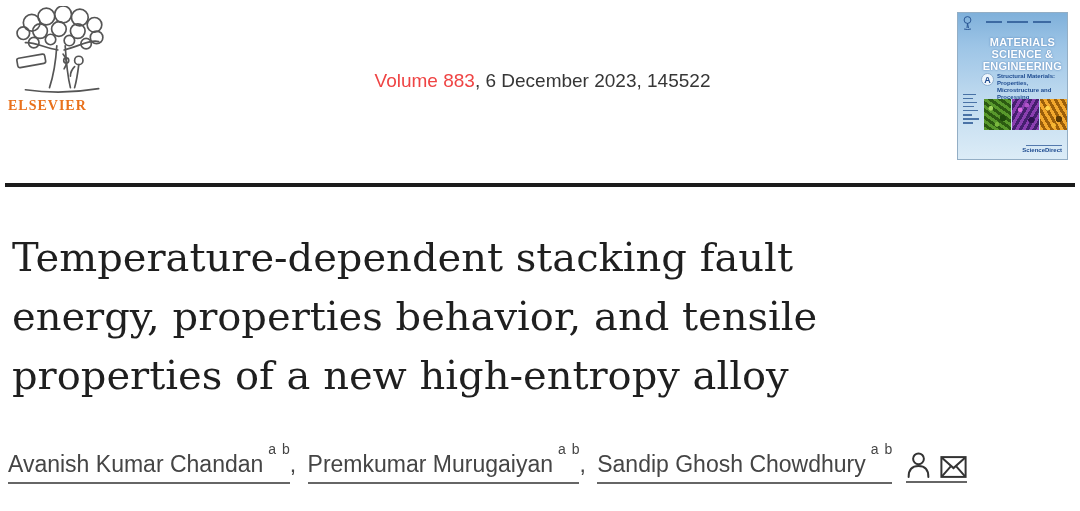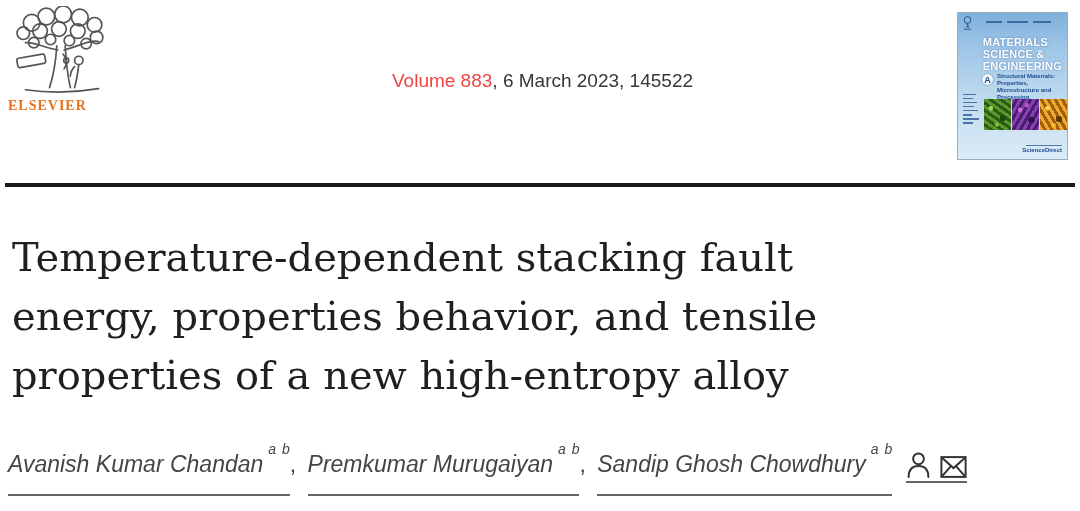--- a/index.html
+++ b/index.html
@@ -18,21 +18,21 @@
   .issue-line{margin-top:14px;font-size:19px;color:#363636;}
   .vol-link{color:#ef4444;cursor:pointer;}
 
   
   .cover{position:absolute;left:957px;top:12px;width:111px;height:148px;cursor:pointer;
          border:1px solid #93aec5;box-sizing:border-box;
          background:linear-gradient(180deg,#7fb0da 0%,#9cc4e6 22%,#bcd8ee 55%,#dcecf7 100%);}
   .cover-treemark{position:absolute;left:4px;top:3px;}
   .cover-microrow{position:absolute;left:28px;top:8px;display:flex;gap:5px;}
   .cover-microrow .mbar{height:2px;background:#2a5794;opacity:.8;}
-  .cover-title{position:absolute;right:5px;top:23px;text-align:left;color:#fdfeff;
+  .cover-title{position:absolute;right:5px;top:23px;text-align:center;color:#fdfeff;
                font-weight:bold;font-size:11px;line-height:12px;letter-spacing:.2px;
                text-shadow:0 0 2px rgba(47,97,160,.75);}
   .cover-mid{position:absolute;left:23px;top:60px;display:flex;gap:3px;align-items:flex-start;}
   .cover-badge{display:inline-block;width:13px;height:13px;border-radius:50%;
                background:#eef5fb;color:#1d4a8f;font-size:9px;font-weight:bold;
                text-align:center;line-height:13px;border:1px solid #8fb0d0;box-sizing:border-box;}
   .cover-subtitle{width:66px;font-size:6px;line-height:7px;font-weight:bold;color:#1d4a8f;text-align:left;}
   .cover-editors{position:absolute;left:5px;top:78px;width:18px;}
   .cover-editors .ebar{height:1.5px;background:#2a5794;opacity:.8;margin:2.6px 0;}
   .cover-micrographs{position:absolute;left:26px;top:86px;display:flex;gap:1px;}
@@ -60,21 +60,21 @@
   
   .divider{position:absolute;left:5px;right:5px;top:183px;height:4px;background:#1b1b1b;}
 
   
   .article-title{position:absolute;left:8px;top:224px;right:20px;
                  font-family:"DejaVu Serif",serif;font-size:40px;line-height:59px;
                  color:#1f1f1f;font-weight:normal;margin:4px;}
 
   
   .authors{position:absolute;left:8px;top:450px;font-size:23px;color:#454545;white-space:nowrap;}
-  .a-link{border-bottom:2px solid #666;padding-bottom:17px;cursor:pointer;font-style:italic;}
+  .a-link{border-bottom:2px solid #666;padding-bottom:5px;cursor:pointer;}
   .a-link sup{font-size:14px;position:relative;top:-9px;margin-left:5px;word-spacing:2px;}
   .sep{margin-right:5px;}
   .corr-icons{margin-left:14px;border-bottom:2px solid #666;padding-bottom:3px;
               display:inline-block;cursor:pointer;}
   .corr-icons svg{vertical-align:-6px;}
   .corr-icons .person{margin-right:9px;}
 </style>
 </head>
 <body>
 
@@ -111,21 +111,21 @@
       <path d="M63,58 C60,61 59,64 59,67"></path>
 
       <rect x="8" y="48" width="27" height="9" rx="2" transform="rotate(-10 21 52)" fill="#fff"></rect>
 
       <path d="M16,80 Q50,85 86,79"></path>
     </svg>
     <div class="wordmark">ELSEVIER</div>
   </div>
 
   <div class="header-center">
-    <div class="issue-line"><span class="vol-link">Volume 883</span><span>, 6 March 2023, 145522</span></div>
+    <div class="issue-line"><span class="vol-link">Volume 883</span><span>, 6 December 2023, 145522</span></div>
   </div>
 
   <div class="cover">
     <svg class="cover-treemark" width="11" height="14" viewBox="0 0 11 14" fill="none" stroke="#2a5794" stroke-width="1">
       <circle cx="5.5" cy="4" r="3.4"></circle>
       <path d="M5.5,7 L5,12 M5.5,7 L6.5,12"></path>
       <path d="M2,13 Q5.5,14 9,13"></path>
     </svg>
     <div class="cover-microrow">
       <div class="mbar" style="width:16px"></div>

